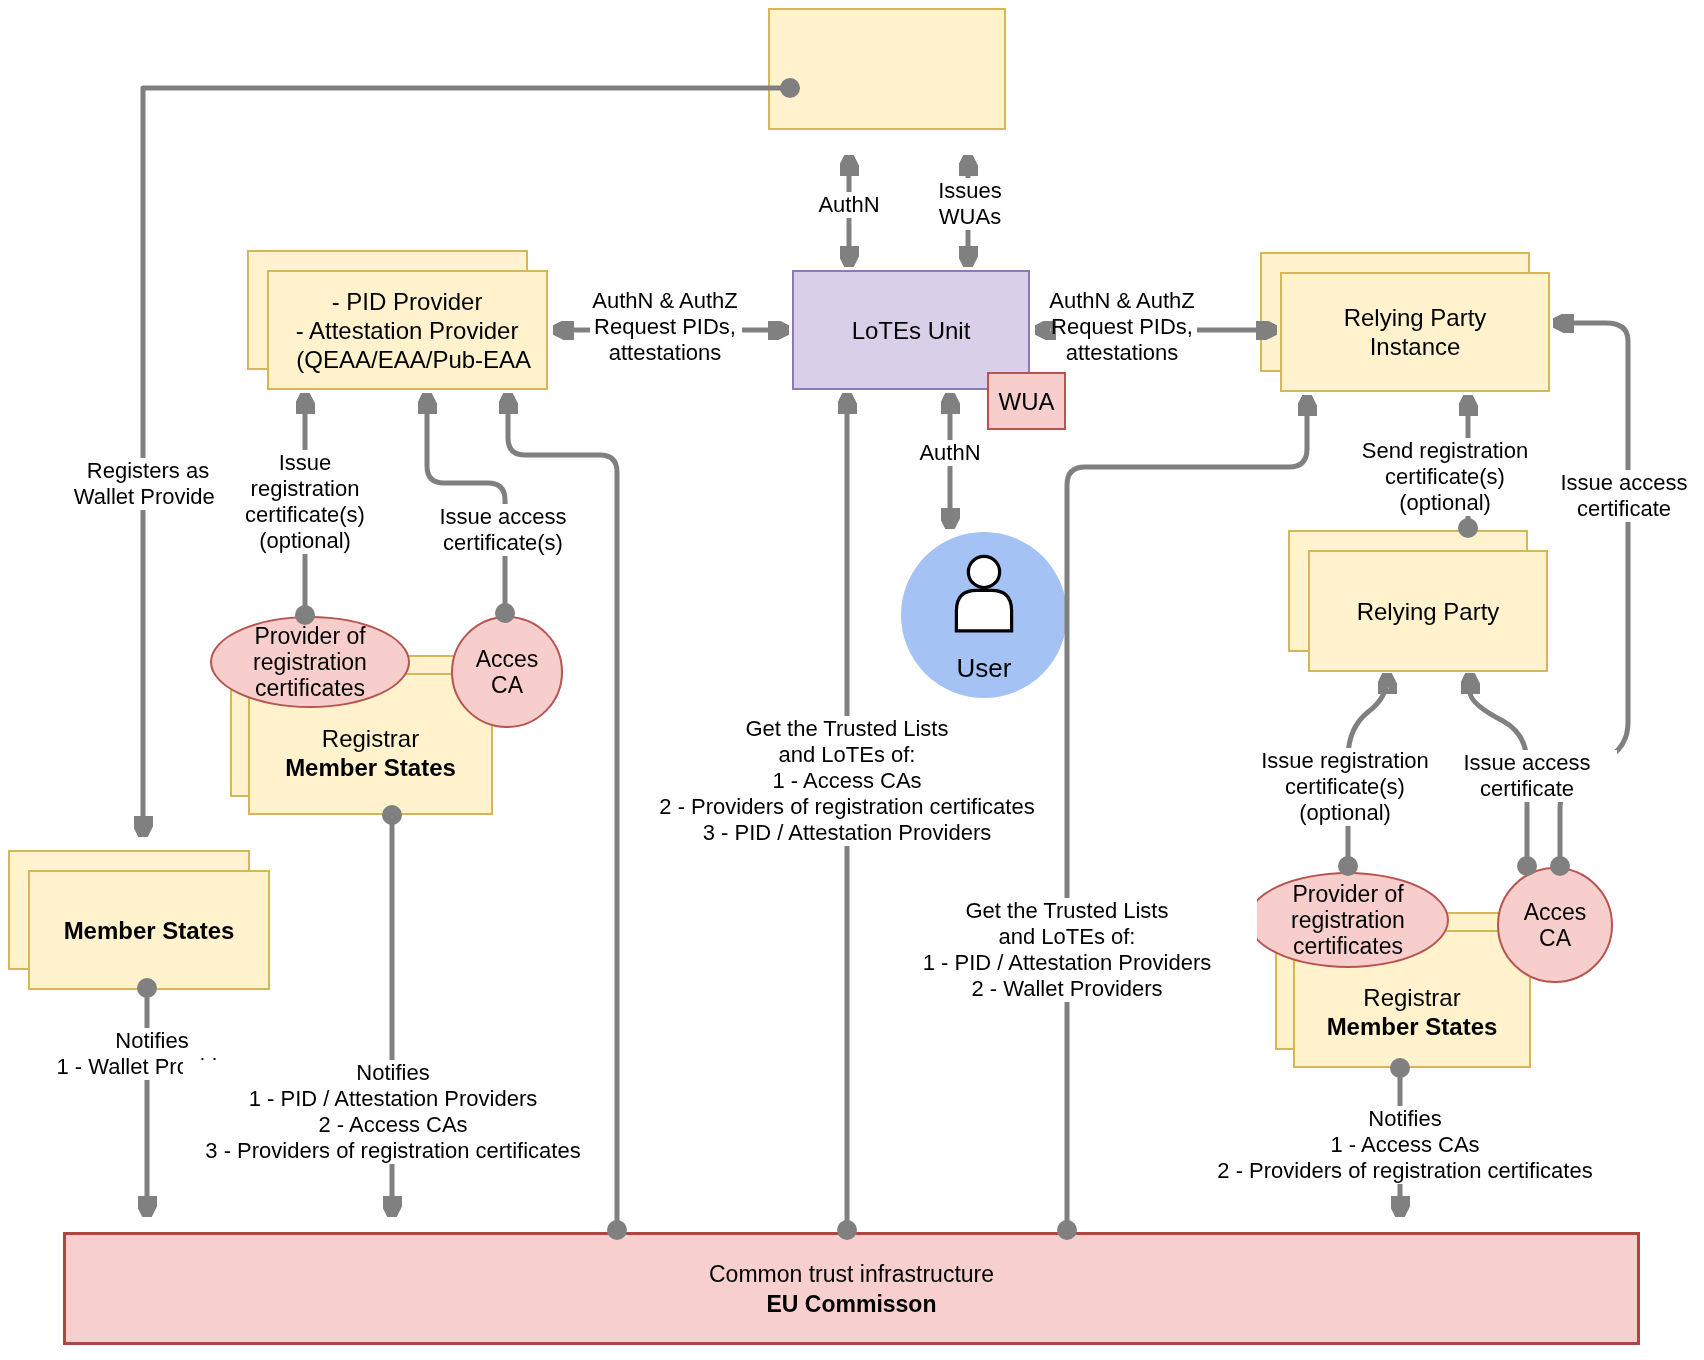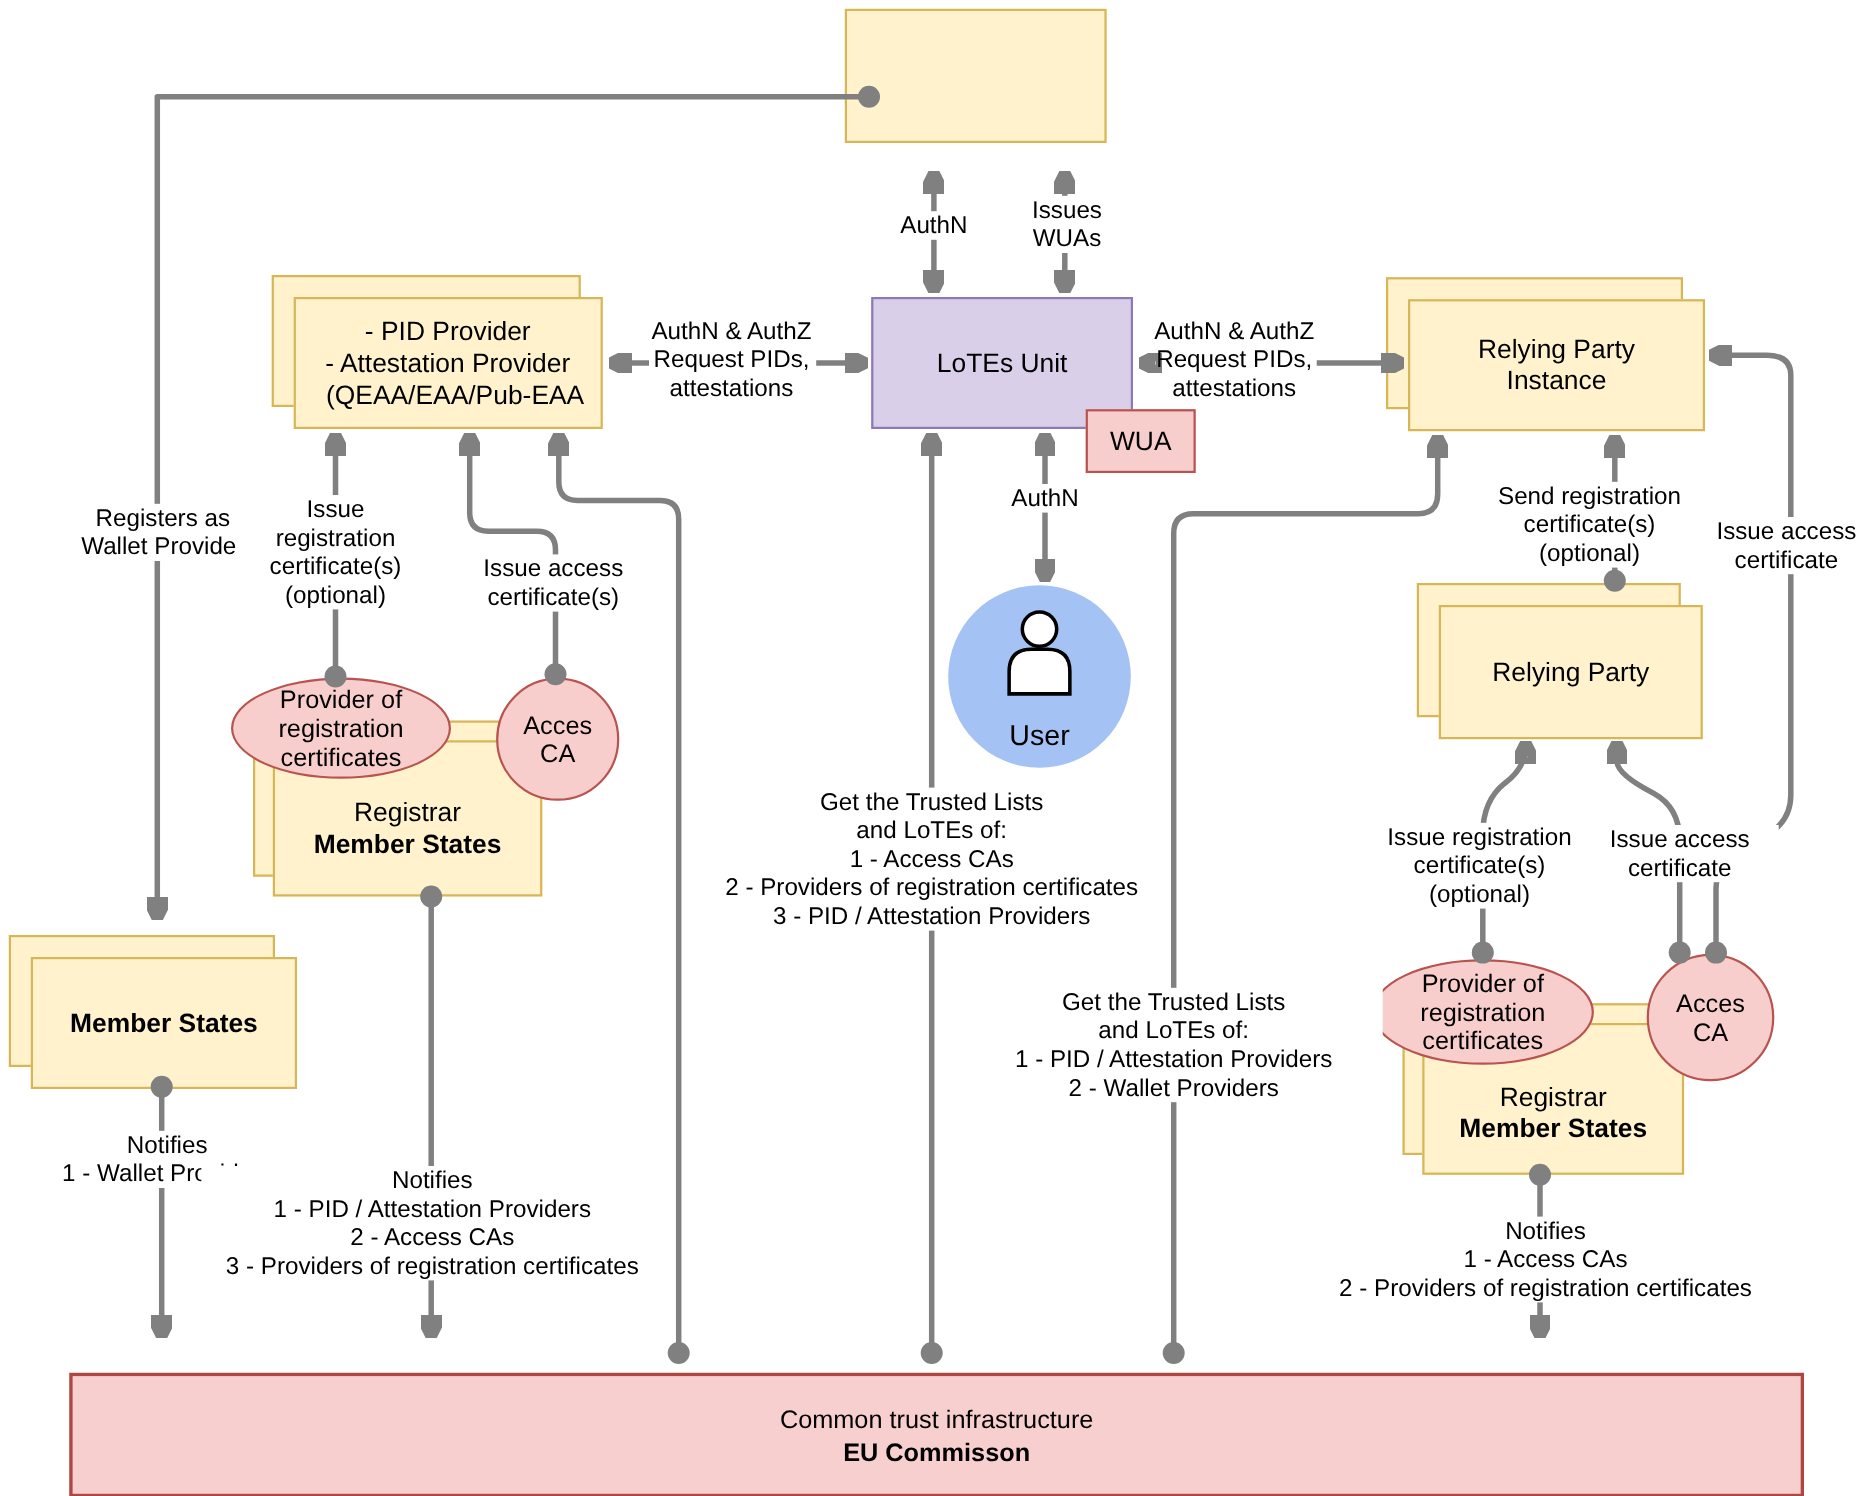--- a/index.html
+++ b/index.html
@@ -16,27 +16,27 @@
        text-align:center;font-size:23px;line-height:26px;}
   .pre{white-space:pre-line;}
   .bold{font-weight:bold;}
   .elabel{position:absolute;text-align:center;font-size:22px;line-height:26px;
        background:#fff;white-space:pre-line;z-index:6;}
   .clear{background:transparent;}
   .nlabel{pointer-events:none;}
   svg.wires{position:absolute;left:0;top:0;z-index:5;}
   svg.wires path{fill:none;stroke:#808080;stroke-width:5;stroke-linejoin:round;}
   svg.wires circle{fill:#808080;stroke:none;}
-  #userc{position:absolute;left:862px;top:532px;width:166px;height:166px;border-radius:50%;
+  #userc{position:absolute;left:901px;top:532px;width:166px;height:166px;border-radius:50%;
        background:#a4c2f4;display:flex;flex-direction:column;align-items:center;
        justify-content:flex-end;font-size:26px;padding-bottom:14px;box-sizing:border-box;text-align:right;}
   #userc svg{position:absolute;top:16px;left:50%;transform:translateX(-50%);}
   .bar{position:absolute;left:63px;top:1232px;width:1577px;height:113px;background:#f7cfce;
        border:3px solid #b04642;box-sizing:border-box;display:flex;flex-direction:column;
-       align-items:center;justify-content:center;font-size:23px;line-height:30px;text-align:center;margin-top:16px;}
+       align-items:center;justify-content:center;font-size:23px;line-height:30px;text-align:center;}
 </style>
 </head>
 <body>
 
 <div id="canvas">
 
   <div class="box back" style="left:768px;top:8px;width:238px;height:122px;"></div>
   <div class="box back" style="left:247px;top:250px;width:281px;height:120px;"></div>
   <div class="box back" style="left:1260px;top:252px;width:270px;height:120px;"></div>
   <div class="box back" style="left:1288px;top:530px;width:240px;height:122px;"></div>
@@ -98,21 +98,21 @@
   </div>
 
   <div id="userc">
     <svg width="92" height="92" viewBox="0 0 100 100">
       <circle cx="50" cy="26" r="17" fill="#fff" stroke="#000" stroke-width="3.5"></circle>
       <path d="M20,90 L20,68 Q20,46 42,46 L58,46 Q80,46 80,68 L80,90 Z" fill="#fff" stroke="#000" stroke-width="3.5"></path>
     </svg>
     <span class="nlabel">User</span>
   </div>
 
-  <div class="box pinkbox" style="left:987px;top:372px;width:100px;height:58px;z-index:4;">
+  <div class="box pinkbox" style="left:987px;top:372px;width:79px;height:58px;z-index:4;">
     <span class="nlabel">WUA</span>
   </div>
 
   <div class="bar">
     <span class="nlabel">Common trust infrastructure</span>
     <span class="nlabel bold">EU Commisson</span>
   </div>
 
   <svg class="wires" width="1704" height="1360">
     <defs>

